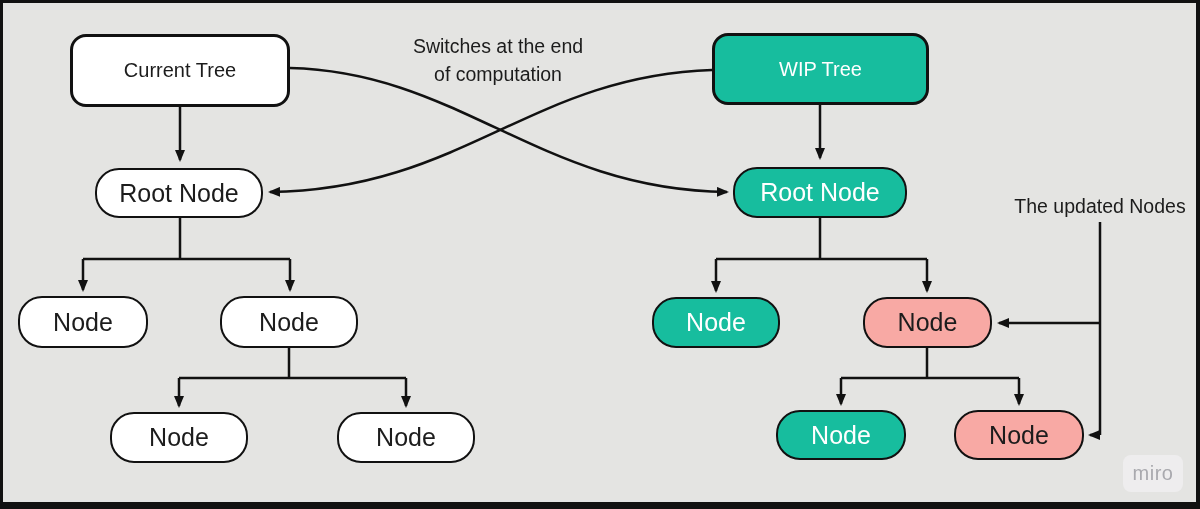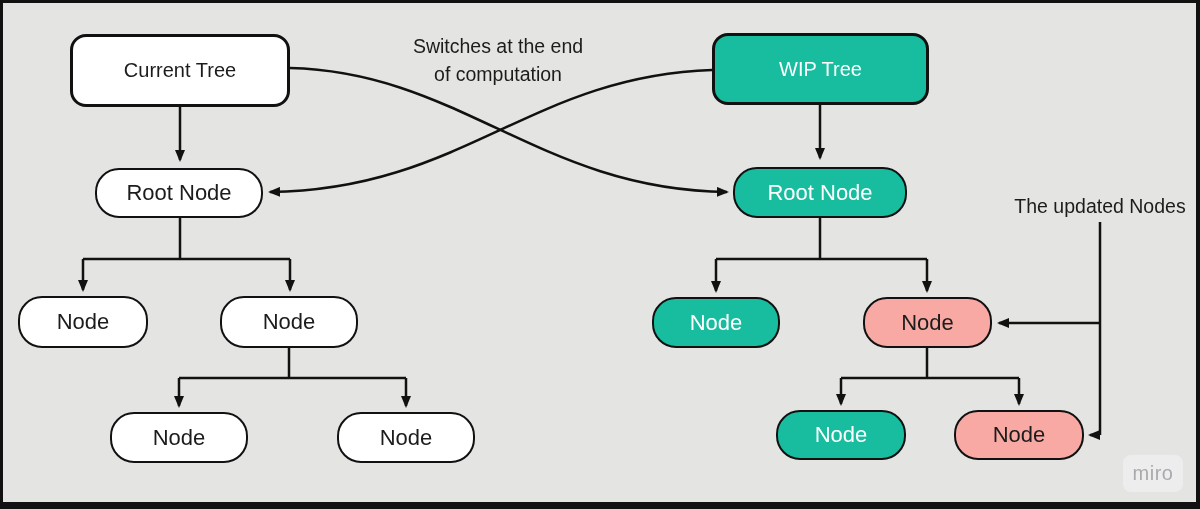--- a/index.html
+++ b/index.html
@@ -11,21 +11,21 @@
     position:absolute;inset:0;pointer-events:none;z-index:5;
     border-style:solid;border-color:var(--line,#111);
     border-width:3px 4px 7px 3px;
   }
   svg.connectors{position:absolute;left:0;top:0;width:1200px;height:509px;z-index:1;}
   svg.connectors path{stroke:var(--line,#111);stroke-width:2.5;fill:none;}
   svg.connectors marker path{fill:var(--line,#111);stroke:none;}
   .node{
     position:absolute;z-index:2;display:flex;align-items:center;justify-content:center;
     border:2.5px solid var(--node_border,#111);border-radius:24px;
-    font-size:22px;color:var(--dark_text,#1c1c1c);background:var(--white_node,#fff);
+    font-size:25px;color:var(--dark_text,#1c1c1c);background:var(--white_node,#fff);
     box-sizing:border-box;
   }
   .node.big{border-radius:16px;font-size:20px;border-width:3px;}
   .node.teal{background:var(--teal,#17bd9e);color:var(--teal_text,#fff);}
   .node.pink{background:var(--pink,#f8a9a4);color:var(--dark_text,#1c1c1c);}
   .node.white{background:var(--white_node,#fff);}
 
   #node-current-tree{left:70px;top:34px;width:220px;height:73px;}
   #node-wip-tree{left:712px;top:33px;width:217px;height:72px;}
   #node-left-root{left:95px;top:168px;width:168px;height:50px;}

